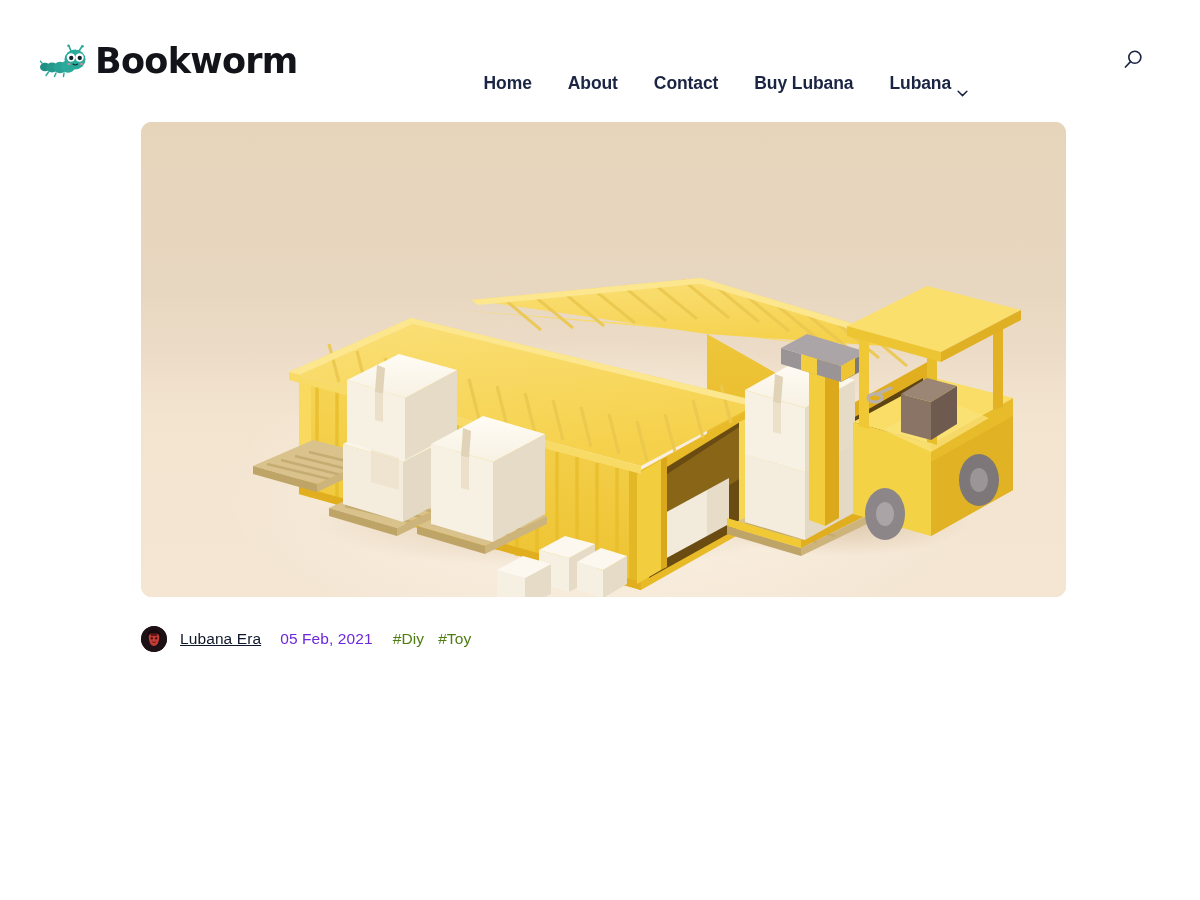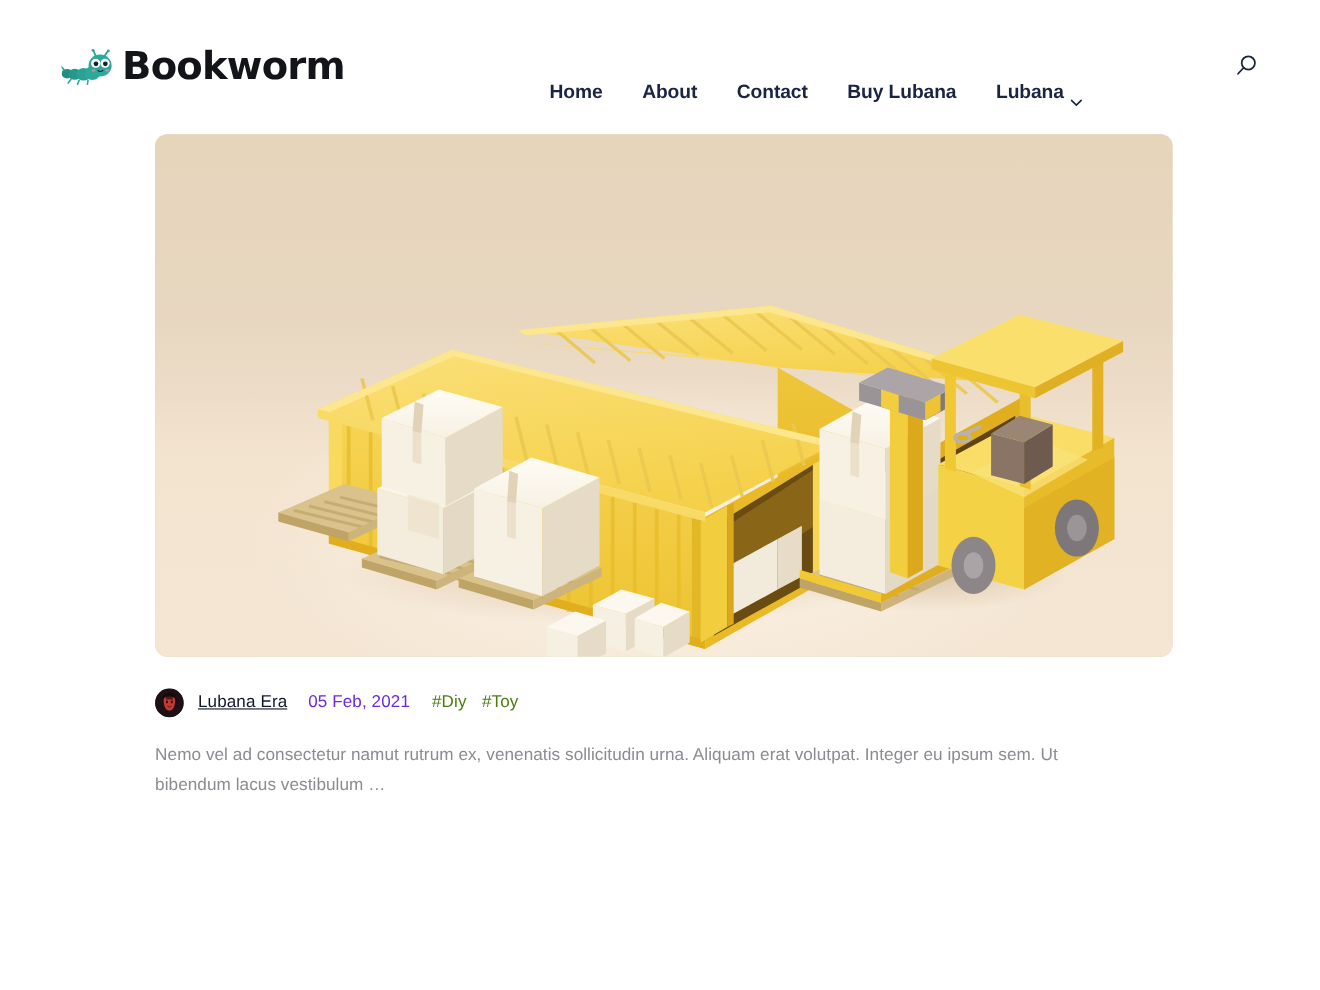--- a/index.html
+++ b/index.html
@@ -10,21 +10,21 @@
     background: #ffffff;
     font-family: "Liberation Sans", sans-serif;
     overflow: hidden;
   }
 
   
   .site-header {
     height: 122px;
     display: flex;
     align-items: center;
-    padding: 0 52px 0 56px;
+    padding: 0 52px 0 40px;
     background: #ffffff;
   }
 
   .brand {
     display: flex;
     align-items: center;
     gap: 9px;
     text-decoration: none;
     flex: 0 0 auto;
   }
@@ -535,15 +535,14 @@
       </span>
       <a class="meta-author" href="#">Lubana Era</a>
       <span class="meta-date">05 Feb, 2021</span>
       <span class="meta-tags">
         <a class="meta-tag" href="#">#Diy</a>
         <a class="meta-tag" href="#">#Toy</a>
       </span>
     </div>
 
 
-    <p class="post-excerpt">Nemo vel ad consectetur namut rutrum ex, venenatis sollicitudin urna. Aliquam erat volutpat. Integer eu ipsum sem. Ut bibendum lacus vestibulum …</p>
   </article>
 </main>
 
 </body></html>

